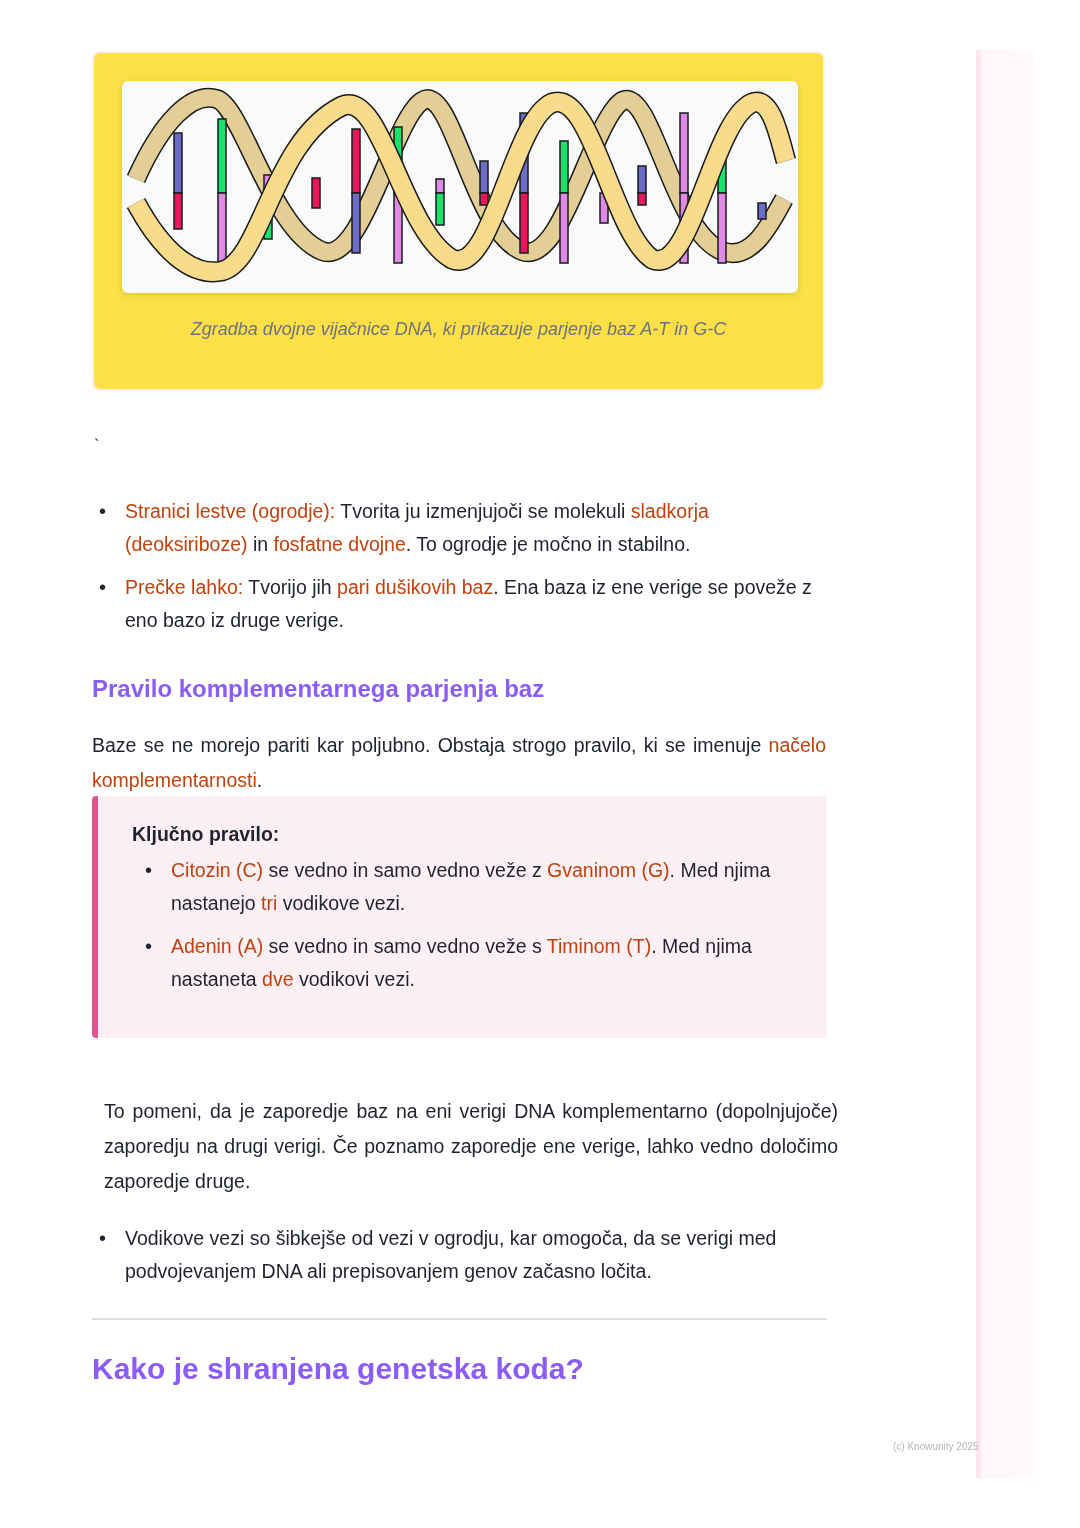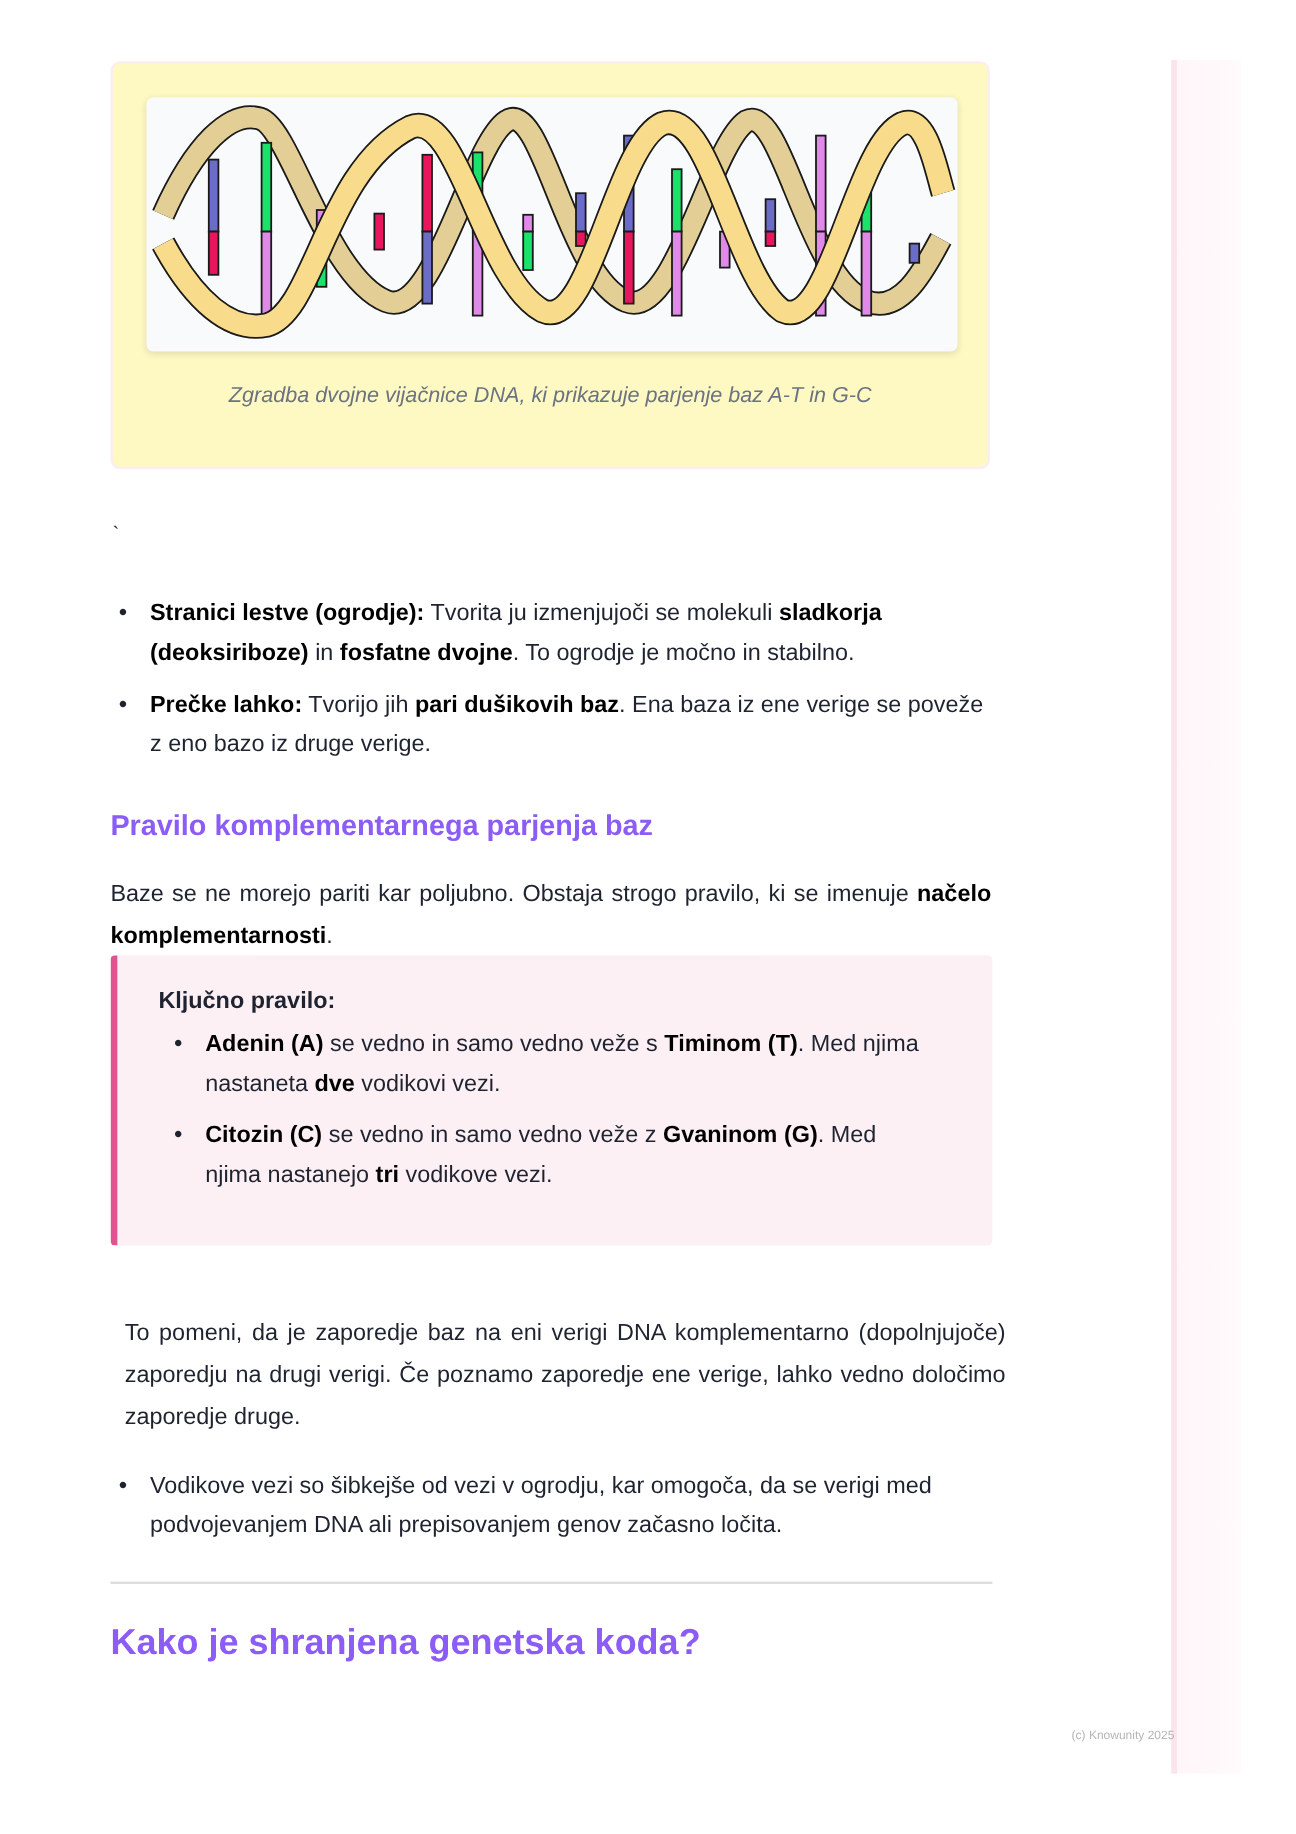--- a/index.html
+++ b/index.html
@@ -1,19 +1,19 @@
 <!DOCTYPE html>
 <html><head>
 <meta charset="utf-8">
 <style>
   html, body { margin: 0; padding: 0; background: #ffffff; }
   body { width: 1080px; height: 1528px; position: relative; overflow: hidden;
          font-family: "Liberation Sans", "DejaVu Sans", sans-serif; color: #1f2330; }
   .figure-card { position: absolute; left: 92px; top: 51px; width: 733px; height: 340px;
-         background: #fef9c3; border: 2px solid #fbeef2; border-radius: 8px; box-sizing: border-box; }
+         background: #fde047; border: 2px solid #fbeef2; border-radius: 8px; box-sizing: border-box; }
   .figure-inner { position: absolute; left: 28px; top: 28px; width: 676px; height: 212px;
          background: #f9fafb; border-radius: 6px; box-shadow: 0 2px 6px rgba(0,0,0,0.12); }
   .figure-inner svg { position: absolute; left: 0; top: 0; }
   .caption { position: absolute; left: 0; width: 100%; top: 266px; text-align: center;
          font-style: italic; font-size: 18px; color: #6b7280; }
   .tick { position: absolute; left: 94px; top: 437px; font-size: 16px; color: #333; }
   ul.bul { list-style: none; margin: 0; padding: 0; }
   ul.bul li { position: relative; padding-left: 33px; font-size: 19.5px; line-height: 33px; }
   ul.bul li::before { content: "•"; position: absolute; left: 7px; top: 0; font-size: 20px; }
   .list1 { position: absolute; left: 92px; top: 495px; width: 740px; }
@@ -27,21 +27,21 @@
          background: #fdf0f5; border-left: 6px solid #e0548f; border-radius: 4px; box-sizing: border-box; }
   .callout-title { position: absolute; left: 34px; top: 27px; font-weight: bold; font-size: 19.5px; }
   .callout ul.bul { position: absolute; left: 40px; top: 58px; width: 640px; }
   .callout ul.bul li { margin-bottom: 10px; }
   .p2 { top: 1094px; margin-left: 12px; }
   .list2 { position: absolute; left: 92px; top: 1222px; width: 740px; }
   .hr { position: absolute; left: 92px; top: 1318px; width: 735px; height: 2px; background: #dedede; }
   .sidebar-strip { position: absolute; left: 976px; top: 50px; width: 58px; height: 1428px;
          background: linear-gradient(to right, #fbe4ec 0, #fbe4ec 5px, #fff6f9 5px, #fffafc 100%); }
   .footer { position: absolute; left: 893px; top: 1441px; font-size: 10px; color: #b5b5b5; }
-  b { font-weight: bold; color: #000000; }
+  b { font-weight: normal; color: #c2410c; }
 </style>
 </head>
 <body>
 
 <div class="figure-card">
   <div class="figure-inner">
     <svg width="676" height="212" viewBox="0 0 676 212">
       <g stroke="#1a1a1a" stroke-width="1.5">
 
         <path d="M14,98 C40,40 70,10 95,18 C120,26 150,150 200,170 C240,186 270,40 300,20 C330,0 350,150 400,170 C440,186 470,40 500,20 C530,5 550,150 600,170 C630,182 650,140 662,118" fill="none" stroke="#1a1a1a" stroke-width="20" stroke-linecap="butt"></path>
@@ -90,22 +90,22 @@
   <li><b>Prečke lahko:</b><span> Tvorijo jih </span><b>pari dušikovih baz</b><span>. Ena baza iz ene verige se poveže z eno bazo iz druge verige.</span></li>
 </ul>
 
 <div class="h-faint h2">Pravilo komplementarnega parjenja baz</div>
 
 <div class="para p1"><span>Baze se ne morejo pariti kar poljubno. Obstaja strogo pravilo, ki se imenuje </span><b>načelo komplementarnosti</b><span>.</span></div>
 
 <div class="callout">
   <div class="callout-title">Ključno pravilo:</div>
   <ul class="bul">
+    <li><b>Citozin (C)</b><span> se vedno in samo vedno veže z </span><b>Gvaninom (G)</b><span>. Med njima nastanejo </span><b>tri</b><span> vodikove vezi.</span></li>
     <li><b>Adenin (A)</b><span> se vedno in samo vedno veže s </span><b>Timinom (T)</b><span>. Med njima nastaneta </span><b>dve</b><span> vodikovi vezi.</span></li>
-    <li><b>Citozin (C)</b><span> se vedno in samo vedno veže z </span><b>Gvaninom (G)</b><span>. Med njima nastanejo </span><b>tri</b><span> vodikove vezi.</span></li>
   </ul>
 </div>
 
 <div class="para p2">To pomeni, da je zaporedje baz na eni verigi DNA komplementarno (dopolnjujoče) zaporedju na drugi verigi. Če poznamo zaporedje ene verige, lahko vedno določimo zaporedje druge.</div>
 
 <ul class="bul list2">
   <li>Vodikove vezi so šibkejše od vezi v ogrodju, kar omogoča, da se verigi med podvojevanjem DNA ali prepisovanjem genov začasno ločita.</li>
 </ul>
 
 <div class="hr"></div>

